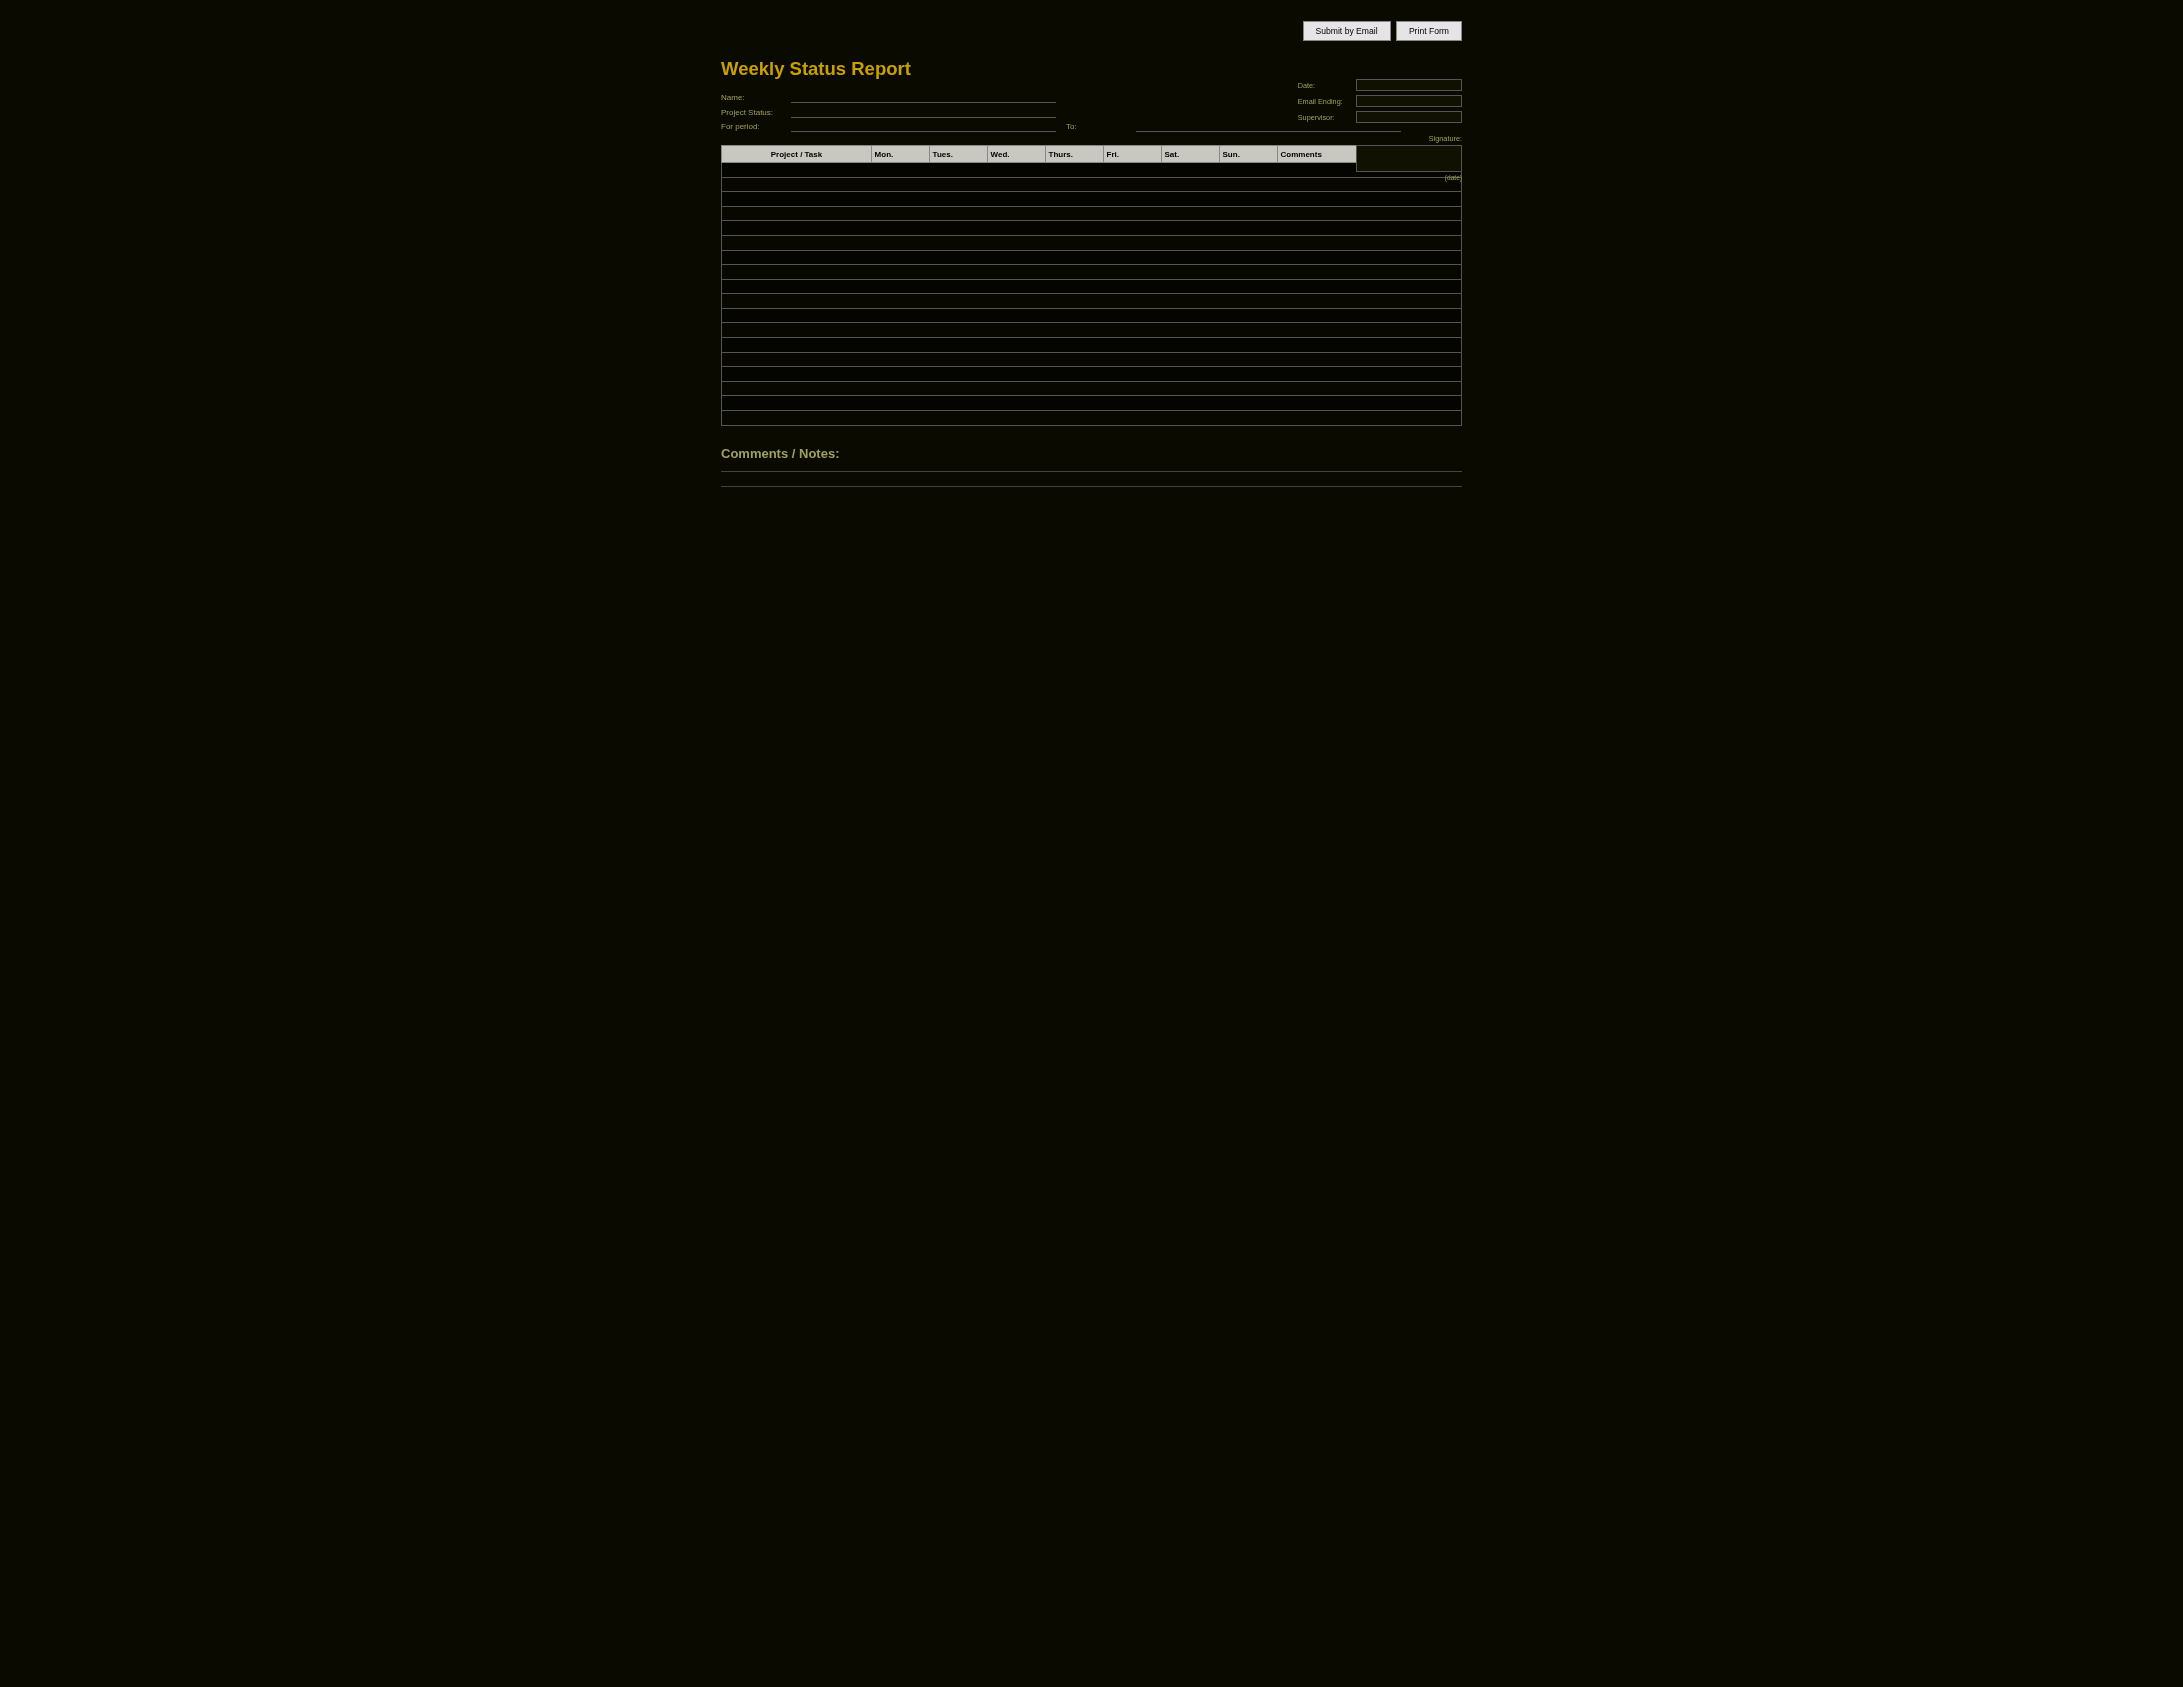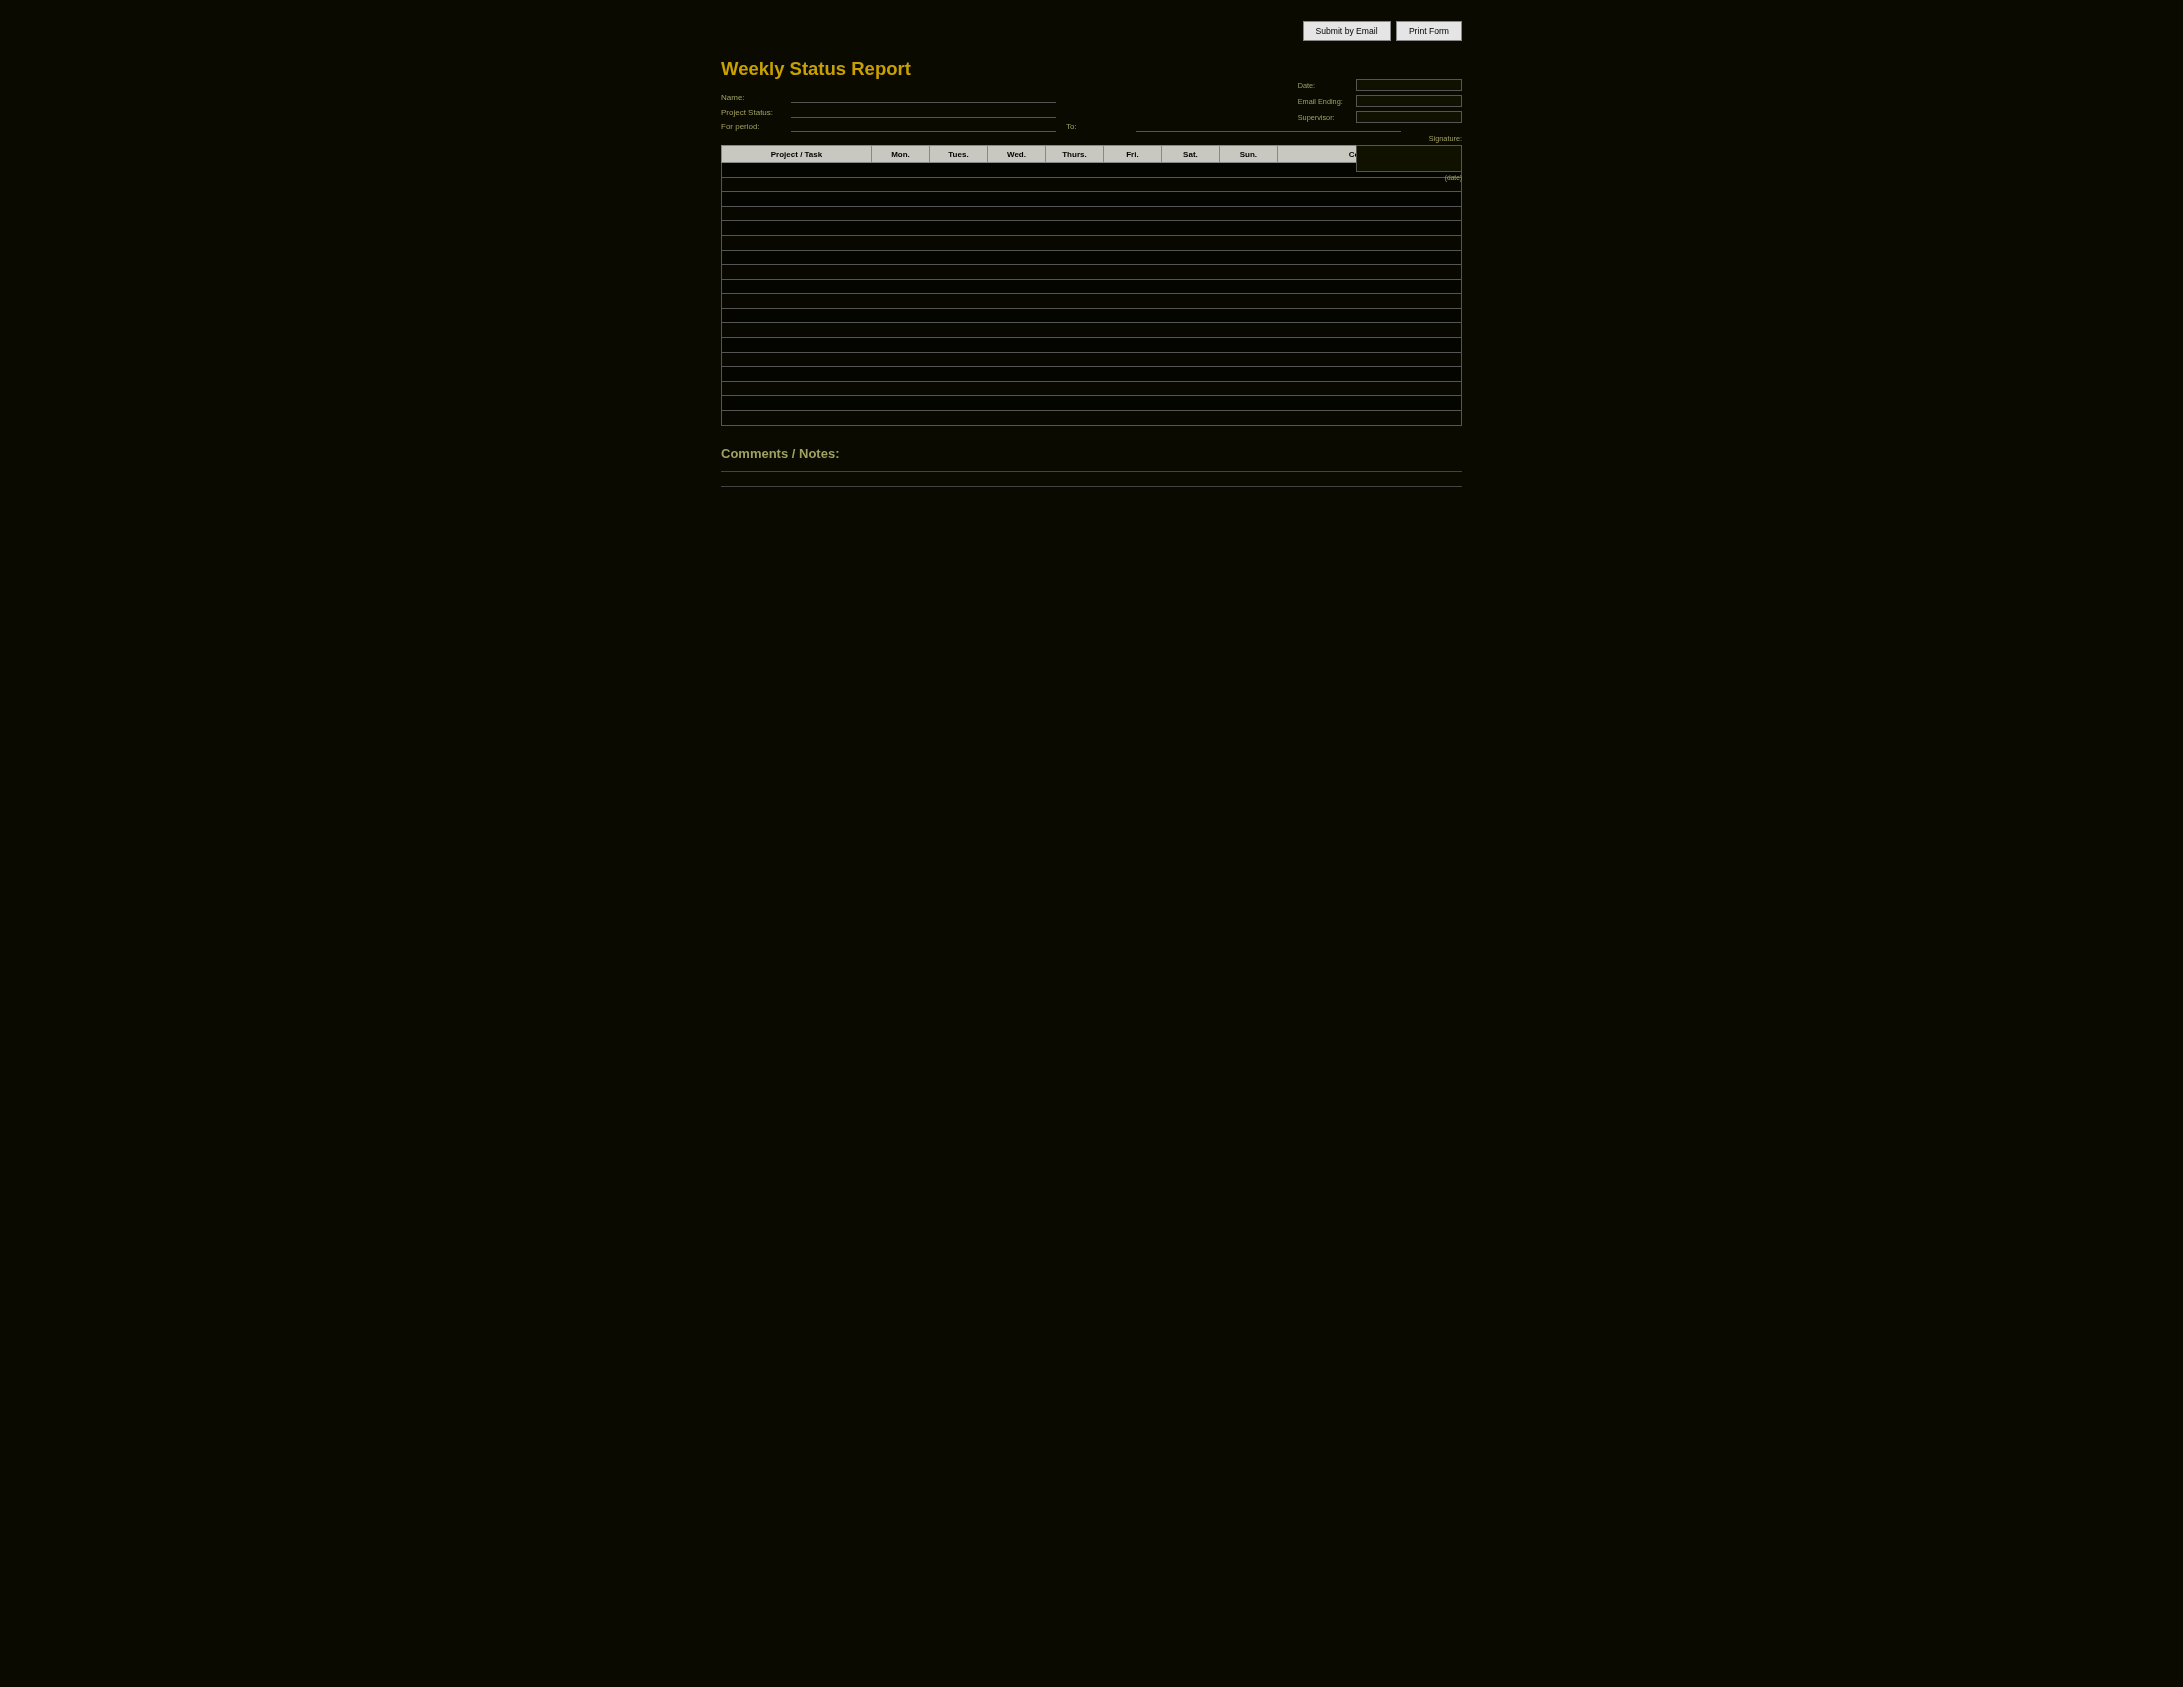--- a/index.html
+++ b/index.html
@@ -139,21 +139,21 @@
       border-radius: 23px;
     }
 
     .data-table th {
       background: #c8c8c0;
       color: #000;
       font-weight: bold;
       font-size: 8px;
       border: 0.7px solid #888;
       padding: 3.3px 2.6px;
-      text-align: center;
+      text-align: left;
     }
 
     .data-table th.col-project {
       text-align: center;
       width: 119px;
     }
 
     .data-table th.col-day {
       width: 46px;
     }

